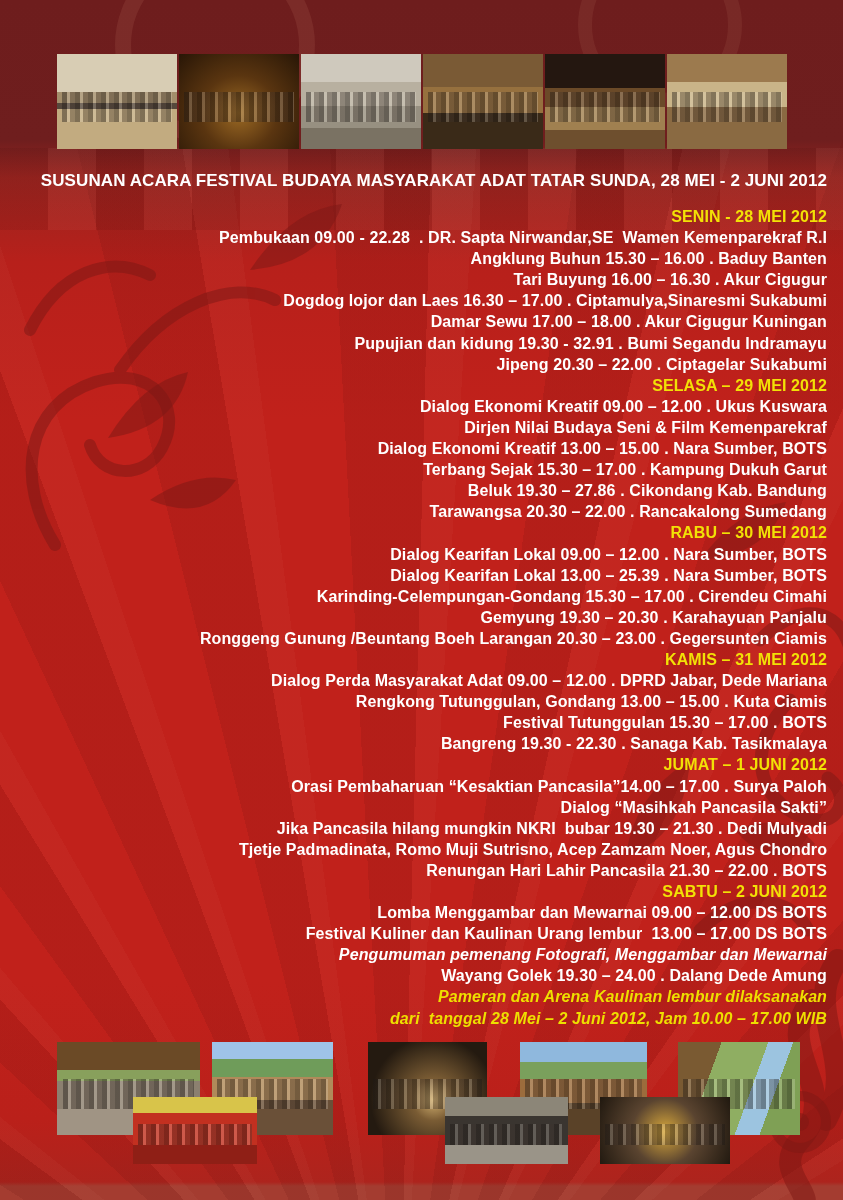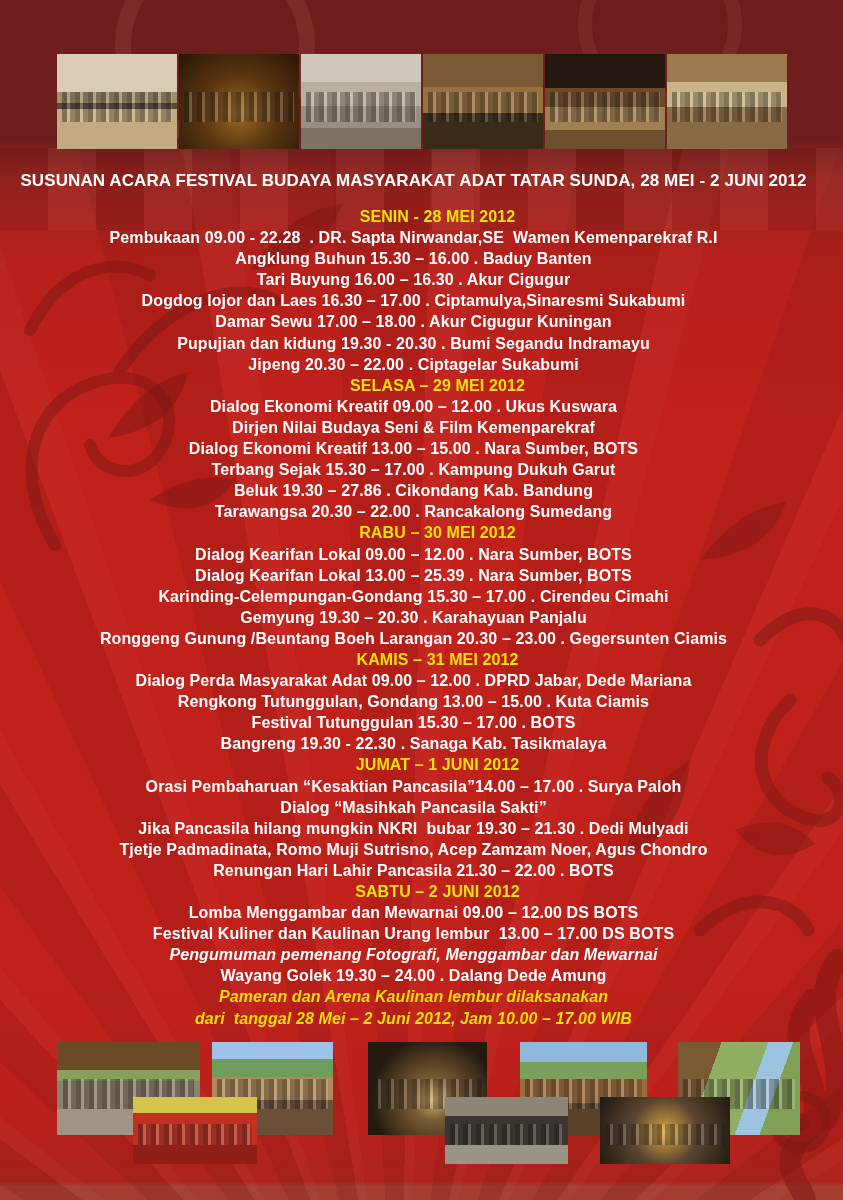--- a/index.html
+++ b/index.html
@@ -39,21 +39,21 @@
     opacity:.75;
   }
   .tp1 { background:linear-gradient(180deg,#d8cdb4 0 40%,#a38e6b 40% 52%,#55483c 52% 58%,#c2ab80 58% 100%); }
   .tp2 { background:radial-gradient(ellipse at 50% 62%, #9c6a24 0%, #5a3510 45%, #281606 100%); }
   .tp3 { background:linear-gradient(180deg,#cfc9bd 0 30%,#b8b0a0 30% 55%,#979081 55% 78%,#7a7263 78%); }
   .tp4 { background:linear-gradient(180deg,#7a5a35 0 35%,#96703e 35% 62%,#3a2a18 62%); }
   .tp5 { background:linear-gradient(180deg,#241710 0 36%,#6b4a28 36% 56%,#a08050 56% 80%,#6e4f2e 80%); }
   .tp6 { background:linear-gradient(180deg,#9c7a4e 0 30%,#c9b488 30% 56%,#8a6a42 56%); }
 
   
-  .content { position:absolute; left:0; right:16px; top:170px; text-align:center; }
+  .content { position:absolute; left:0; right:16px; top:170px; text-align:right; }
   .main-title {
     color:#ffffff; font-weight:bold; font-size:17px; line-height:21px;
     letter-spacing:0.1px; margin:0 0 15px 0;
   }
   .line {
     font-size:16px; font-weight:bold; color:#ffffff;
     line-height:21.1px; white-space:pre-wrap; letter-spacing:0.1px;
   }
   .day-header { color:#f2e106;margin-left:48px; }
   .italic { font-style:italic; }
@@ -126,21 +126,21 @@
 
   <div class="content">
     <div class="main-title">SUSUNAN ACARA FESTIVAL BUDAYA MASYARAKAT ADAT TATAR SUNDA, 28 MEI - 2 JUNI 2012</div>
     <div>
         <div class="line day-header">SENIN - 28 MEI 2012</div>
         <div class="line">Pembukaan 09.00 - 22.28  . DR. Sapta Nirwandar,SE  Wamen Kemenparekraf R.I</div>
         <div class="line">Angklung Buhun 15.30 – 16.00 . Baduy Banten</div>
         <div class="line">Tari Buyung 16.00 – 16.30 . Akur Cigugur</div>
         <div class="line">Dogdog lojor dan Laes 16.30 – 17.00 . Ciptamulya,Sinaresmi Sukabumi</div>
         <div class="line">Damar Sewu 17.00 – 18.00 . Akur Cigugur Kuningan</div>
-        <div class="line">Pupujian dan kidung 19.30 - 20.30 . Bumi Segandu Indramayu</div>
+        <div class="line">Pupujian dan kidung 19.30 - 32.91 . Bumi Segandu Indramayu</div>
         <div class="line">Jipeng 20.30 – 22.00 . Ciptagelar Sukabumi</div>
         <div class="line day-header">SELASA – 29 MEI 2012</div>
         <div class="line">Dialog Ekonomi Kreatif 09.00 – 12.00 . Ukus Kuswara</div>
         <div class="line">Dirjen Nilai Budaya Seni &amp; Film Kemenparekraf</div>
         <div class="line">Dialog Ekonomi Kreatif 13.00 – 15.00 . Nara Sumber, BOTS</div>
         <div class="line">Terbang Sejak 15.30 – 17.00 . Kampung Dukuh Garut</div>
         <div class="line">Beluk 19.30 – 27.86 . Cikondang Kab. Bandung</div>
         <div class="line">Tarawangsa 20.30 – 22.00 . Rancakalong Sumedang</div>
         <div class="line day-header">RABU – 30 MEI 2012</div>
         <div class="line">Dialog Kearifan Lokal 09.00 – 12.00 . Nara Sumber, BOTS</div>

